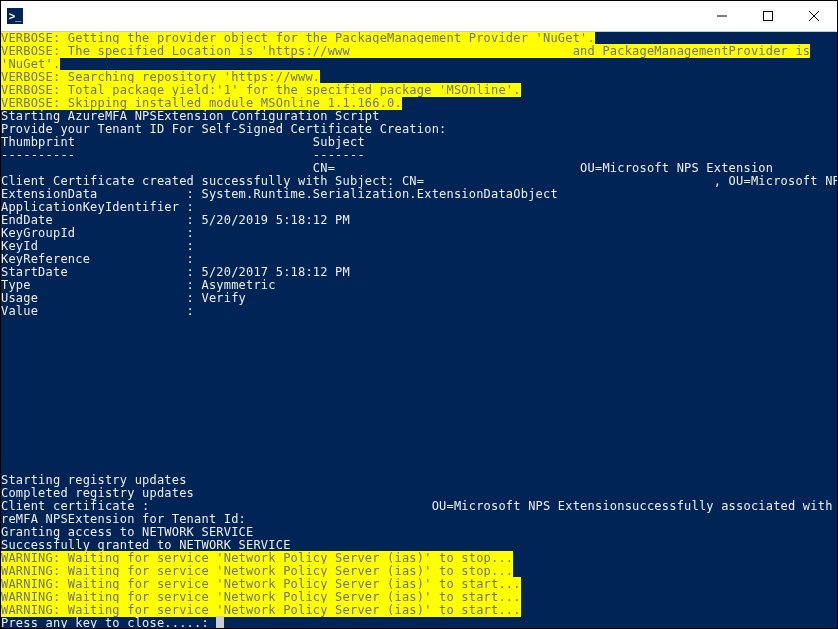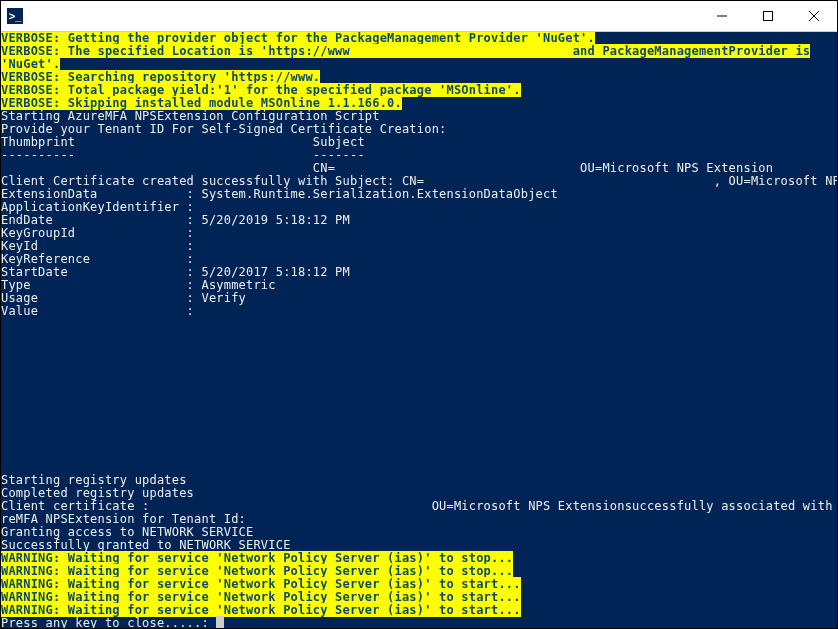--- a/index.html
+++ b/index.html
@@ -64,21 +64,21 @@
     color: #cccccc;
     font-family: Consolas, "Lucida Console", monospace;
     font-size: 12px;
     line-height: 13px;
     padding: 0;
     overflow: hidden;
     white-space: pre;
     letter-spacing: 0.2px;
   }
   .line { white-space: pre; }
-  .hl { background: #ffff00; color: #0c4a6e; font-weight: bold; }
+  .hl { background: #ffff00; color: #737373; }
   .wt { color: #eeeeee; }
   .cursor { background: #cccccc; color:#012456; }
 </style>
 </head>
 <body>
 
 <div class="window">
   <div class="titlebar">
     <span class="icon">&gt;_</span>
     <span class="spacer"></span>

